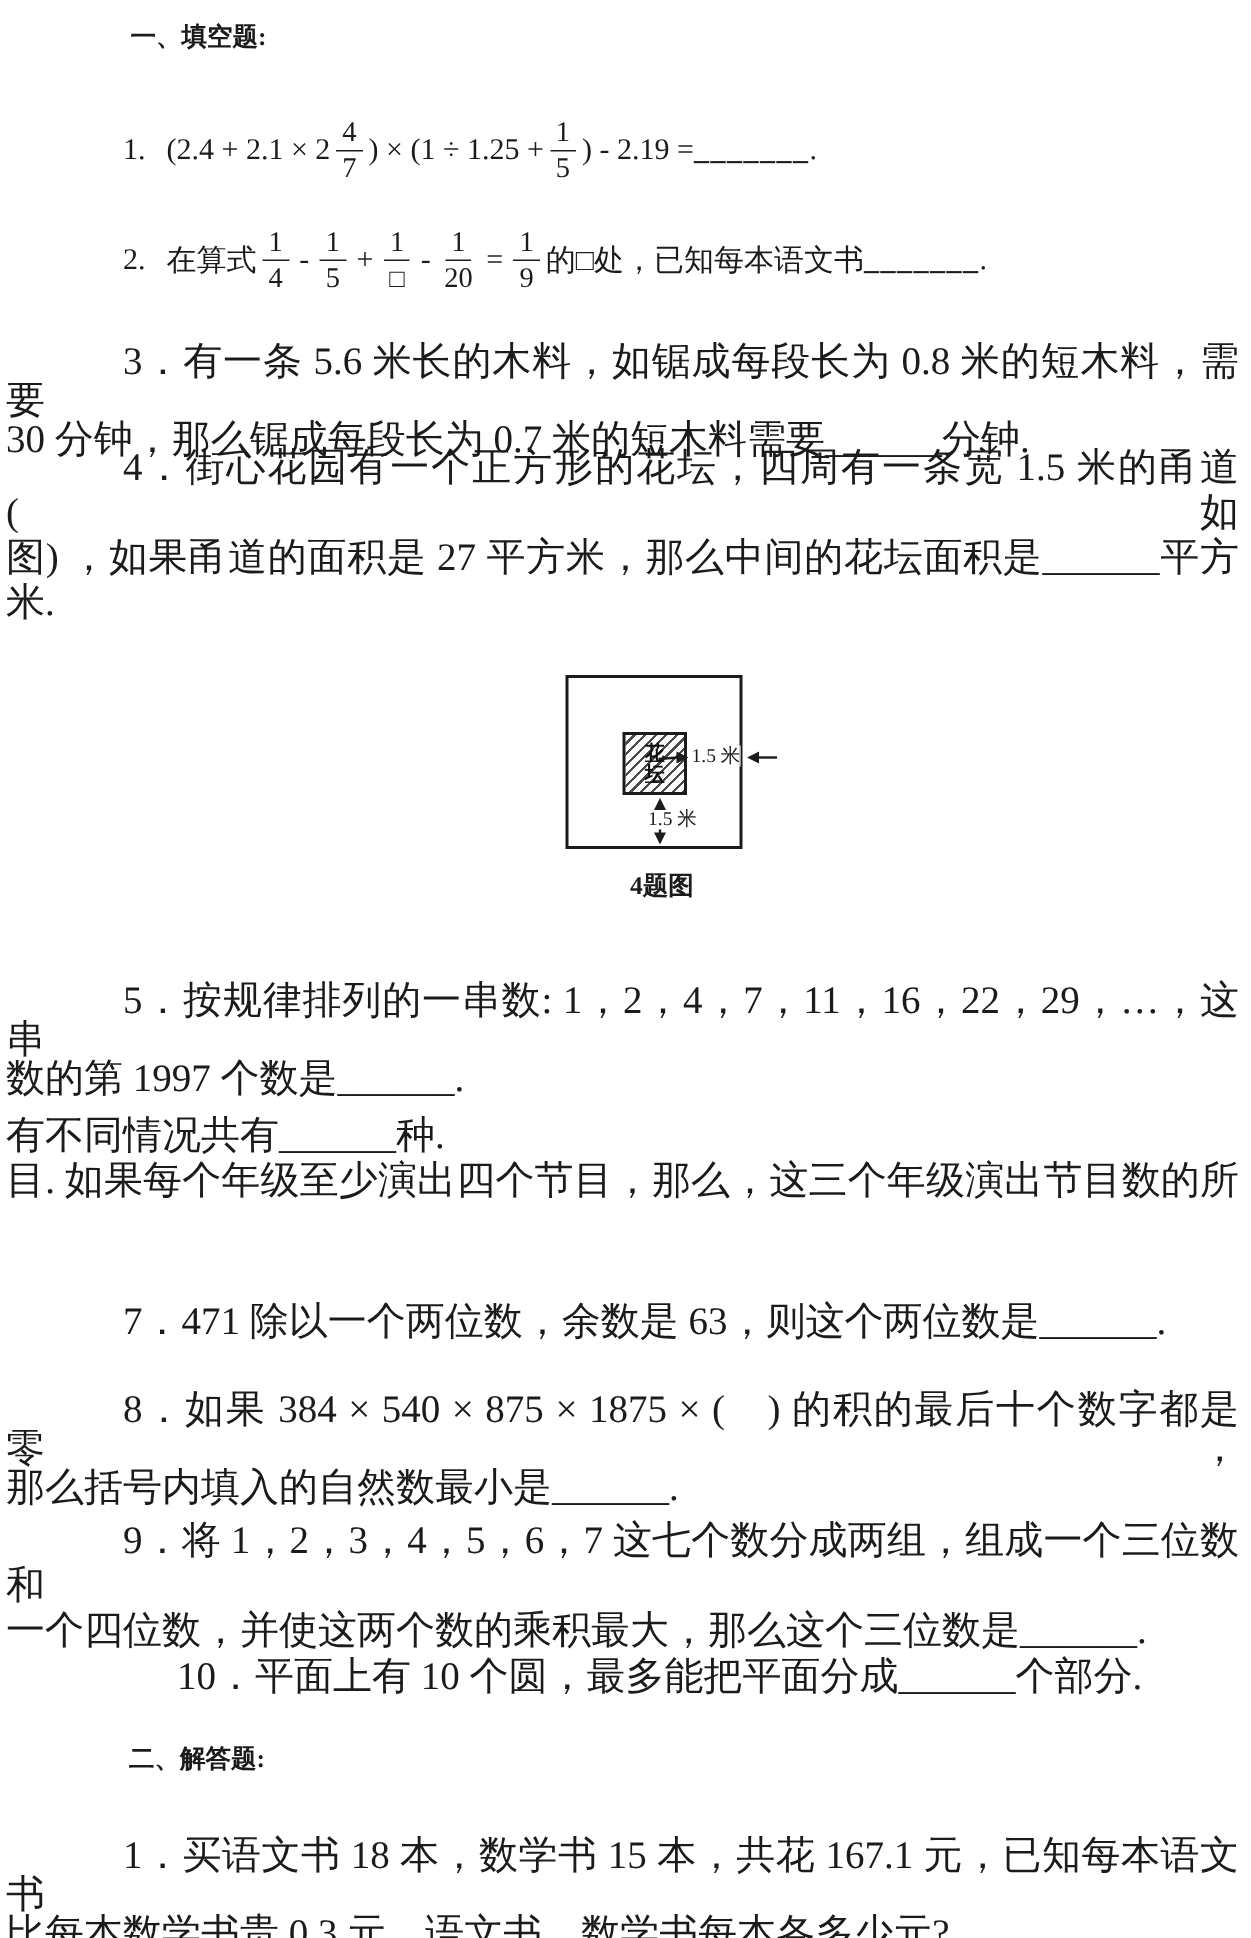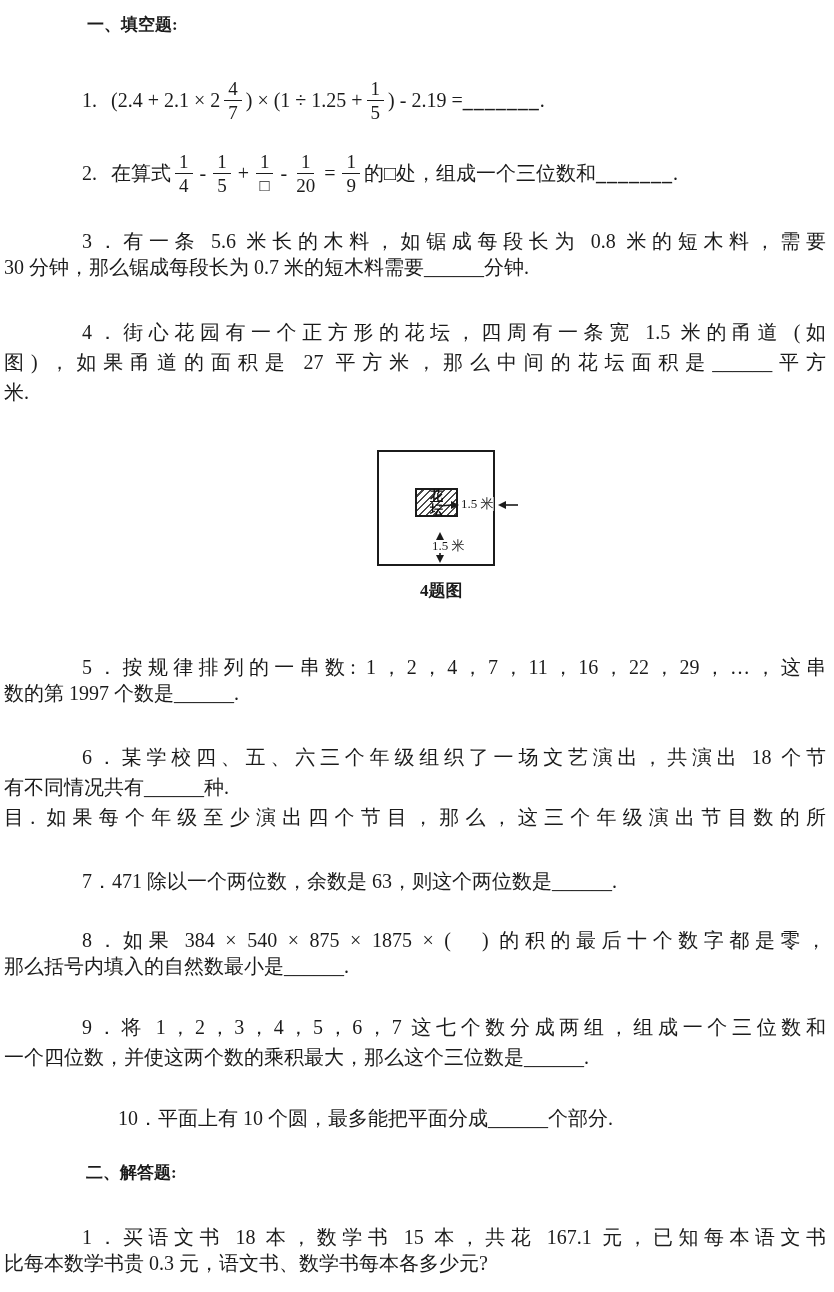--- a/index.html
+++ b/index.html
@@ -4,21 +4,21 @@
 <style>
   * { margin:0; padding:0; box-sizing:border-box; }
   html,body { background:#ffffff; }
   body {
     position:relative;
     width:834px; height:1292px;
     font-family:"Liberation Serif","DejaVu Serif",serif;
     color:#1b1b1b;
     overflow:hidden;
   }
-  .block { position:absolute; left:0; right:0; padding-left:4px; padding-right:8px; font-size:20px; }
+  .block { position:absolute; left:0; right:0; padding-left:4px; padding-right:8px; font-size:26px; }
   .ln { display:block; }
   .lh26 .ln { line-height:26px; }
   .lh30 .ln { line-height:30px; }
   .first { text-indent:78px; }
   .jfull { text-align:justify; text-align-last:justify; }
   .heading { position:absolute; font-size:17px; font-weight:bold; line-height:26px; white-space:nowrap;margin-left:24px; }
   
   .mathline {
     position:absolute; left:0; right:0; height:52px;
     padding-left:82px; display:flex; align-items:center;
@@ -31,21 +31,21 @@
   }
   .frac .fn { display:block; border-bottom:1.6px solid #1b1b1b; padding:0 4px; }
   .frac .fd { display:block; padding:0 2px; }
   .frac .boxden { font-size:17px; }
   .op { margin:0 3px; }
   .blank { letter-spacing:1px;font-weight:bold; }
   
   #figure { position:absolute; left:377px; top:450px; width:150px; height:160px; }
   .outer { position:absolute; left:0; top:0; width:118px; height:116px; border:2px solid #1b1b1b; background:#fff; }
   .inner {
-    position:absolute; left:38px; top:38px; width:43px; height:29px;
+    position:absolute; left:38px; top:38px; width:43px; height:42px;
     border:2px solid #1b1b1b;
     background:repeating-linear-gradient(135deg,#ffffff 0 3.5px,#4a4a4a 3.5px 5px);
     display:flex; align-items:center; justify-content:center;text-decoration:underline;
   }
   .bed-label {
     width:15px; font-size:13px; line-height:1.05; word-break:break-all;
     text-align:center; color:#101010; font-weight:bold;
   }
   .figsvg { position:absolute; left:0; top:0; overflow:visible; }
   .dimr { position:absolute; left:84px; top:47px; font-size:13px; line-height:14px; white-space:nowrap; background:rgba(255,255,255,0.6); }
@@ -94,31 +94,31 @@
   <span class="op">-</span>
   <span class="frac">
     <span class="fn">1</span>
     <span class="fd">20</span>
   </span>
   <span class="op">=</span>
   <span class="frac">
     <span class="fn">1</span>
     <span class="fd">9</span>
   </span>
-  <span>的□处，组成一个三位数和</span>
+  <span>的□处，已知每本语文书</span>
   <span class="blank">_______</span>
   <span>.</span>
 </div>
 
 <div class="block lh26" style="top:228px;">
   <span class="ln first jfull">3．有一条 5.6 米长的木料，如锯成每段长为 0.8 米的短木料，需要</span>
   <span class="ln">30 分钟，那么锯成每段长为 0.7 米的短木料需要______分钟.</span>
 </div>
 
-<div class="block lh30" style="top:317px;">
+<div class="block lh30" style="top:297px;">
   <span class="ln first jfull">4．街心花园有一个正方形的花坛，四周有一条宽 1.5 米的甬道 (如</span>
   <span class="ln jfull">图) ，如果甬道的面积是 27 平方米，那么中间的花坛面积是______平方</span>
   <span class="ln">米.</span>
 </div>
 
 <div id="figure">
   <div class="outer"></div>
   <div class="inner">
     <span class="bed-label">花坛</span>
   </div>
@@ -147,21 +147,20 @@
   <span class="dimb">1.5 米</span>
   <span class="figcap">4题图</span>
 </div>
 
 <div class="block lh26" style="top:654px;">
   <span class="ln first jfull">5．按规律排列的一串数: 1，2，4，7，11，16，22，29，…，这串</span>
   <span class="ln">数的第 1997 个数是______.</span>
 </div>
 
 <div class="block lh30" style="top:742px;">
-  <span class="ln first jfull">6．某学校四、五、六三个年级组织了一场文艺演出，共演出 18 个节</span>
   <span class="ln">有不同情况共有______种.</span>
   <span class="ln jfull">目. 如果每个年级至少演出四个节目，那么，这三个年级演出节目数的所</span>
 </div>
 
 <div class="block lh26" style="top:868px;">
   <span class="ln first">7．471 除以一个两位数，余数是 63，则这个两位数是______.</span>
 </div>
 
 <div class="block lh26" style="top:927px;">
   <span class="ln first jfull">8．如果 384 × 540 × 875 × 1875 × (　) 的积的最后十个数字都是零，</span>

